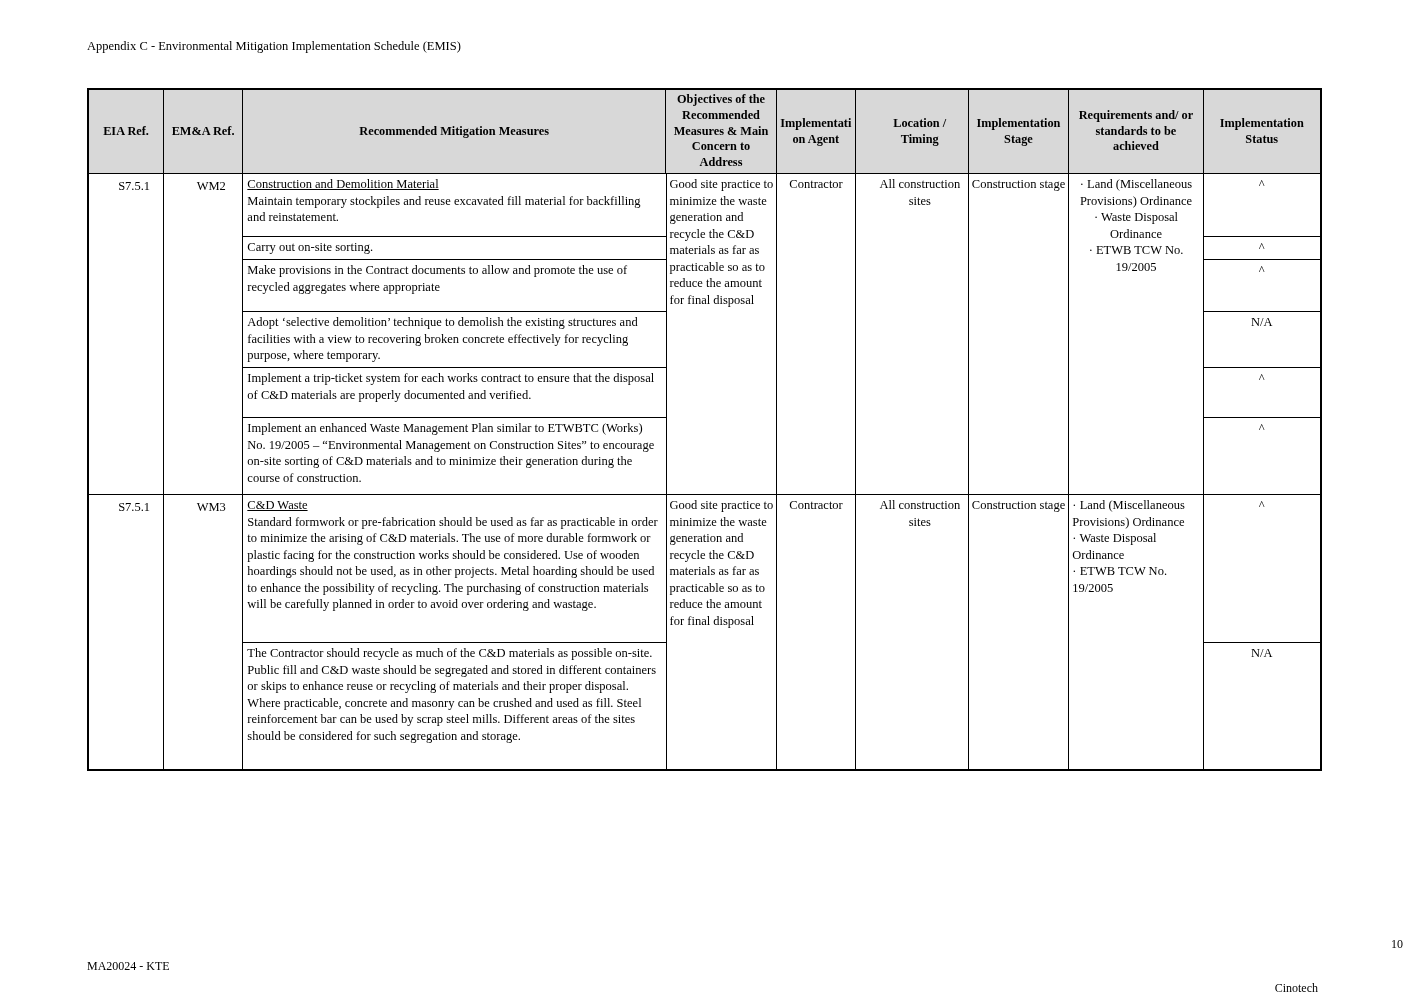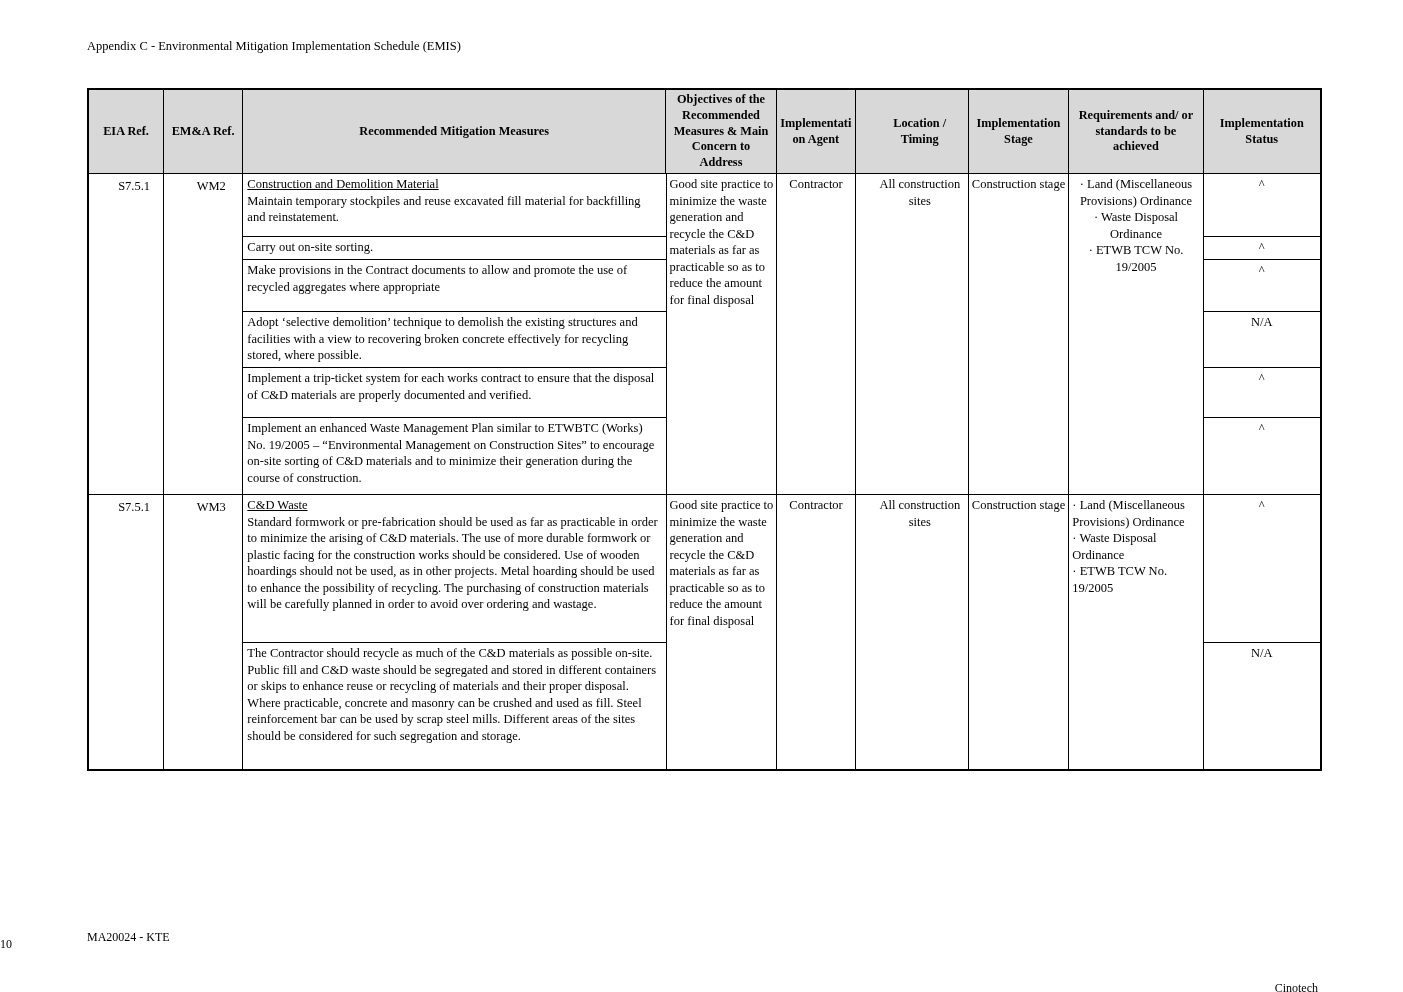--- a/index.html
+++ b/index.html
@@ -78,22 +78,22 @@
   .req-center { text-align: center; }
   .req-left { text-align: left; }
   .col-status { display: flex; flex-direction: column; }
   .s-cell {
     border-bottom: 1px solid #000000;
     text-align: center;
     padding-top: 2px;
     overflow: hidden;
   }
   .s-cell.last { border-bottom: none; }
-  .page-footer-left { position: absolute; left: 87px; top: 930px; font-size: 12px; }
-  .page-footer-center { position: absolute; left: 0; top: 937px; width: 1403px; text-align: left; font-size: 12px; }
+  .page-footer-left { position: absolute; left: 87px; top: 959px; font-size: 12px; }
+  .page-footer-center { position: absolute; left: 0; top: 937px; width: 1403px; text-align: right; font-size: 12px; }
   .page-footer-right { position: absolute; right: 85px; top: 937px; font-size: 12px; margin-top: 44px; }
 </style>
 </head>
 <body>
 
 <div class="page">
 
   <div class="doc-title">Appendix C - Environmental Mitigation Implementation Schedule (EMIS)</div>
 
   <div class="emis-table">
@@ -119,21 +119,21 @@
           <div class="m-heading">Construction and Demolition Material</div>
           <div>Maintain temporary stockpiles and reuse excavated fill material for backfilling and reinstatement.</div>
         </div>
         <div class="m-cell" style="height:23px">
           <div>Carry out on-site sorting.</div>
         </div>
         <div class="m-cell" style="height:52px">
           <div>Make provisions in the Contract documents to allow and promote the use of recycled aggregates where appropriate</div>
         </div>
         <div class="m-cell" style="height:56px">
-          <div>Adopt ‘selective demolition’ technique to demolish the existing structures and facilities with a view to recovering broken concrete effectively for recycling stored, where possible.</div>
+          <div>Adopt ‘selective demolition’ technique to demolish the existing structures and facilities with a view to recovering broken concrete effectively for recycling purpose, where temporary.</div>
         </div>
         <div class="m-cell" style="height:50px">
           <div>Implement a trip-ticket system for each works contract to ensure that the disposal of C&amp;D materials are properly documented and verified.</div>
         </div>
         <div class="m-cell last" style="height:76px">
           <div>Implement an enhanced Waste Management Plan similar to ETWBTC (Works) No. 19/2005 – “Environmental Management on Construction Sites” to encourage on-site sorting of C&amp;D materials and to minimize their generation during the course of construction.</div>
         </div>
       </div>
       <div class="gcell col-obj c4">Good site practice to minimize the waste generation and recycle the C&amp;D materials as far as practicable so as to reduce the amount for final disposal</div>
       <div class="gcell mid-cell c5">Contractor</div>

